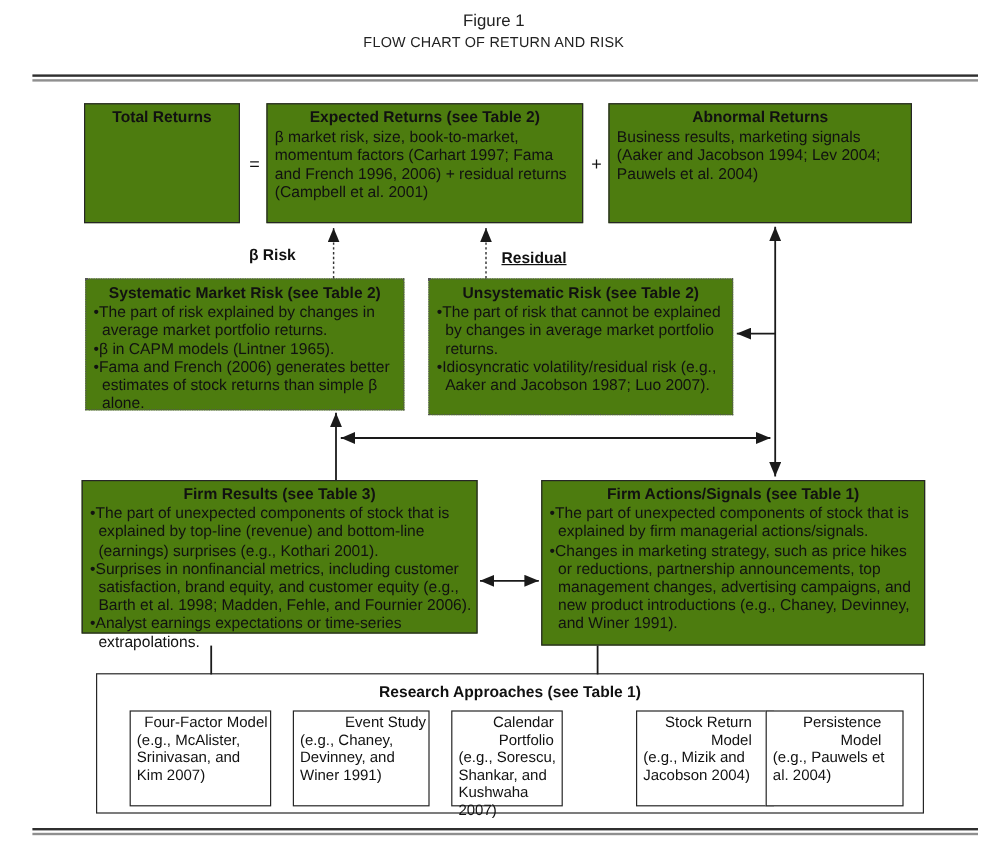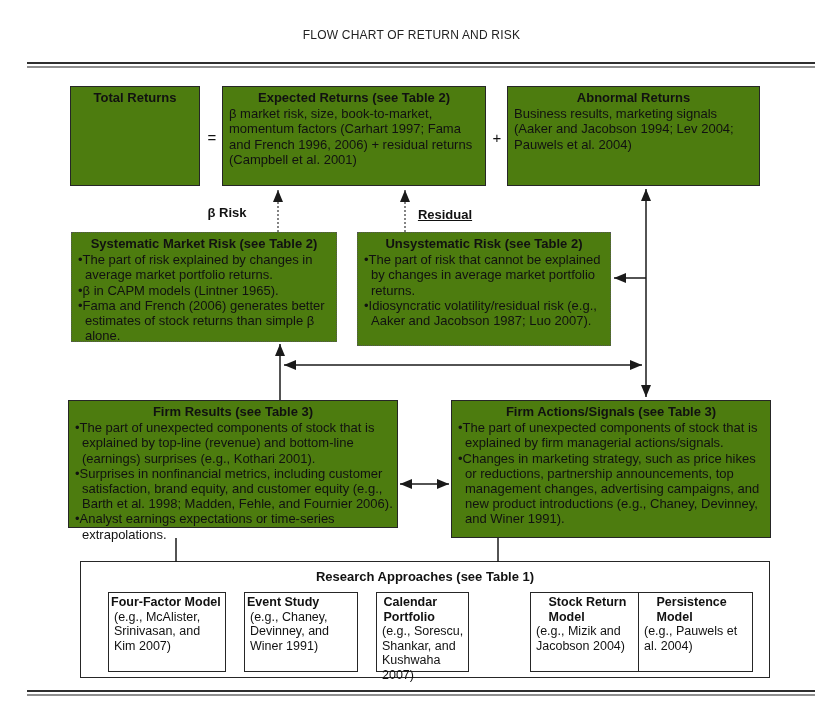--- a/index.html
+++ b/index.html
@@ -16,30 +16,31 @@
   .box.dotted{border:1.2px dotted #555;}
   .bt{font-weight:bold;text-align:center;margin:3px 4px 1px;}
   .bb{margin:0 6px;}
   .bl{margin:0 4px 0 6px;padding-left:7px;text-indent:-7px;}
   .bl::before{content:"\2022";}
   .op{position:absolute;width:22px;text-align:center;font-size:15px;color:#111;}
   .edge-label{position:absolute;width:120px;text-align:center;font-weight:bold;font-size:13px;color:#111;}
   .research{position:absolute;left:80px;top:561px;width:690px;height:117px;box-sizing:border-box;border:1.7px solid #262626;background:#fff;}
   .research .rh{font-weight:bold;text-align:center;font-size:13px;margin-top:7px;}
   .rb{position:absolute;top:30px;height:80px;box-sizing:border-box;border:1.5px solid #262626;background:#fff;font-size:12.5px;line-height:14.6px;}
-  .rb .rbt{font-weight:bold;text-align:left;margin:2px 2px 0;}
+  .rb .rbt{font-weight:normal;text-align:right;margin:2px 2px 0;}
   .rb .rbt.narrow{max-width:78px;margin-left:auto;margin-right:auto;}
   .rb .rbb{margin:0 3px 0 5px;}
   svg.overlay{position:absolute;left:0;top:0;pointer-events:none;}
 </style>
 </head>
 <body>
 
 <div class="page">
 
+  <div class="fig-label">Figure 1</div>
   <div class="fig-title">FLOW CHART OF RETURN AND RISK</div>
   <div class="rule top"></div>
 
   <div class="box" style="left:70px;top:86px;width:130px;height:100px;">
     <div class="bt">Total Returns</div>
   </div>
 
   <div class="op" style="left:201px;top:129px;">=</div>
 
   <div class="box" style="left:222px;top:86px;width:264px;height:100px;">
@@ -71,21 +72,21 @@
   </div>
 
   <div class="box" style="left:68px;top:400px;width:330px;height:128px;">
     <div class="bt">Firm Results (see Table 3)</div>
     <p class="bl">The part of unexpected components of stock that is explained by top-line (revenue) and bottom-line (earnings) surprises (e.g., Kothari 2001).</p>
     <p class="bl">Surprises in nonfinancial metrics, including customer satisfaction, brand equity, and customer equity (e.g., Barth et al. 1998; Madden, Fehle, and Fournier 2006).</p>
     <p class="bl">Analyst earnings expectations or time-series extrapolations.</p>
   </div>
 
   <div class="box" style="left:451px;top:400px;width:320px;height:138px;">
-    <div class="bt">Firm Actions/Signals (see Table 3)</div>
+    <div class="bt">Firm Actions/Signals (see Table 1)</div>
     <p class="bl">The part of unexpected components of stock that is explained by firm managerial actions/signals.</p>
     <p class="bl">Changes in marketing strategy, such as price hikes or reductions, partnership announcements, top management changes, advertising campaigns, and new product introductions (e.g., Chaney, Devinney, and Winer 1991).</p>
   </div>
 
   <div class="research">
     <div class="rh">Research Approaches (see Table 1)</div>
 
     <div class="rb" style="left:27px;width:118px;">
       <div class="rbt">Four-Factor Model</div>
       <div class="rbb">(e.g., McAlister, Srinivasan, and Kim 2007)</div>

